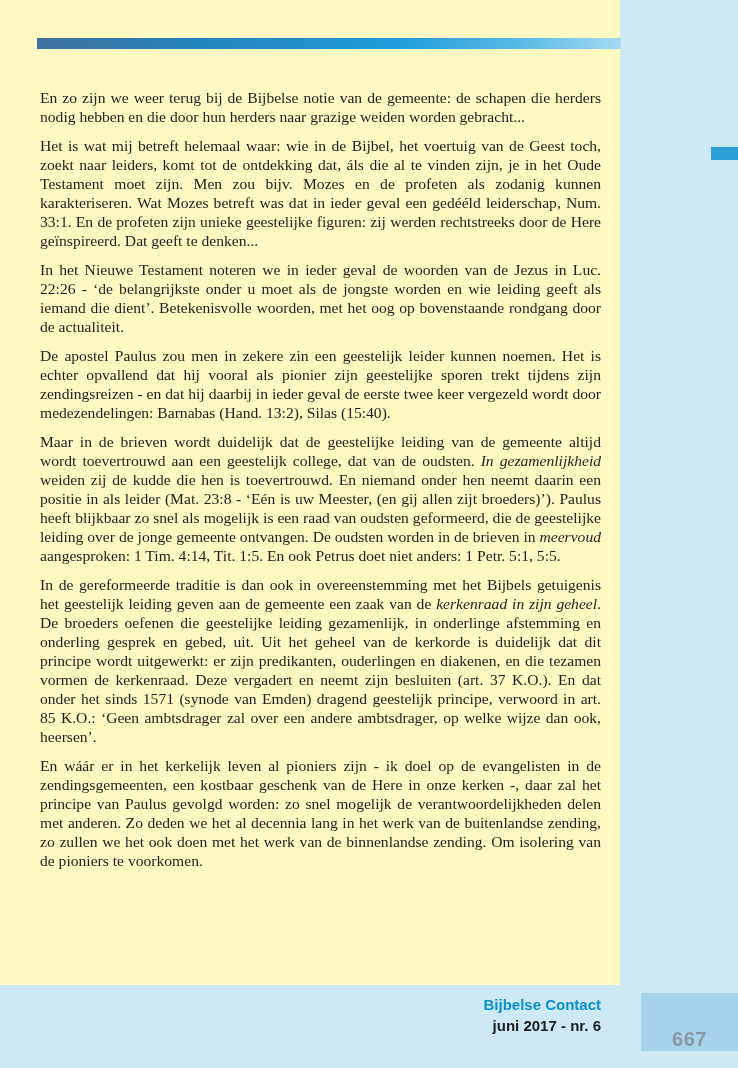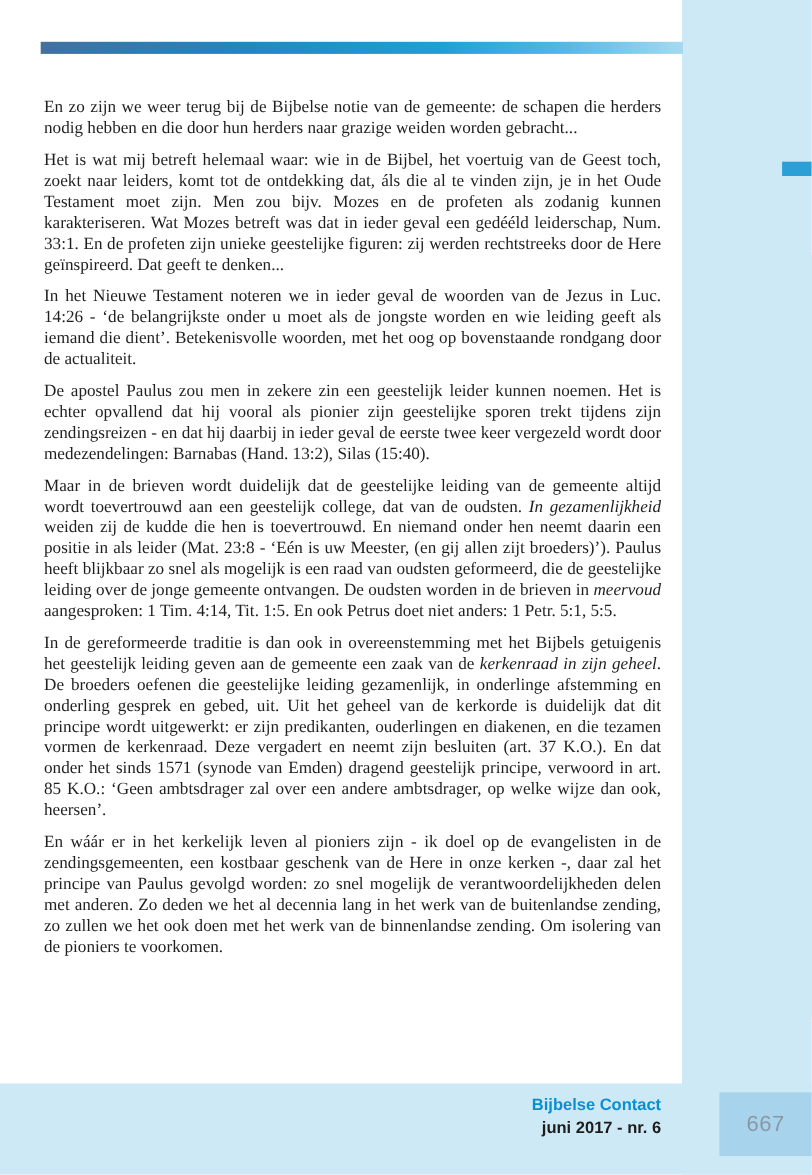--- a/index.html
+++ b/index.html
@@ -1,21 +1,21 @@
 <!DOCTYPE html>
 <html><head>
 <meta charset="utf-8">
 <style>
   * { margin:0; padding:0; box-sizing:border-box; }
   html, body { background:#e8e8e8; }
   body { width:738px; margin:0 auto; }
   .page {
     position:relative;
     width:738px; height:1068px;
-    background:#ffffff;
+    background:#fef9c3;
     overflow:hidden;
     font-family:"Liberation Serif", serif;
   }
   .sidebar {
     position:absolute; top:0; right:0;
     width:118px; height:1068px;
     background:#cee9f6;
   }
   .footer-band {
     position:absolute; left:0; bottom:0;
@@ -50,23 +50,23 @@
   .journal-title {
     color:#0a8fce; font-weight:bold;
     font-size:15px; line-height:21px;
   }
   .issue-date {
     color:#1c1c1c; font-weight:bold;
     font-size:15px; line-height:21px;
   }
   .page-number-box {
     position:absolute; right:0; top:993px;
-    width:84px; height:58px;
+    width:97px; height:58px;
     background:#a7d4ec;
-    display:flex; align-items:center; justify-content:center;
+    display:flex; align-items:flex-end; justify-content:center;font-weight:bold;
   }
   .page-number {
     font-family:"Liberation Sans", sans-serif;
     font-size:20px; color:#8a98a5;
     letter-spacing:0.5px;
   }
 </style>
 </head>
 <body>
 
@@ -76,21 +76,21 @@
 
   <div class="footer-band"></div>
 
   <div class="top-bar"></div>
 
   <div class="side-tab"></div>
 
   <div class="article">
       <p><span>En zo zijn we weer terug bij de Bijbelse notie van de gemeente: de schapen die herders nodig hebben en die door hun herders naar grazige weiden worden gebracht...</span></p>
       <p><span>Het is wat mij betreft helemaal waar: wie in de Bijbel, het voertuig van de Geest toch, zoekt naar leiders, komt tot de ontdekking dat, áls die al te vinden zijn, je in het Oude Testament moet zijn. Men zou bijv. Mozes en de profeten als zodanig kunnen karakteriseren. Wat Mozes betreft was dat in ieder geval een gedééld leiderschap, Num. 33:1. En de profeten zijn unieke geestelijke figuren: zij werden rechtstreeks door de Here geïnspireerd. Dat geeft te denken...</span></p>
-      <p><span>In het Nieuwe Testament noteren we in ieder geval de woorden van de Jezus in Luc. 14:26 - ‘de belangrijkste onder u moet als de jongste worden en wie leiding geeft als iemand die dient’. Betekenisvolle woorden, met het oog op bovenstaande rondgang door de actualiteit.</span></p>
+      <p><span>In het Nieuwe Testament noteren we in ieder geval de woorden van de Jezus in Luc. 22:26 - ‘de belangrijkste onder u moet als de jongste worden en wie leiding geeft als iemand die dient’. Betekenisvolle woorden, met het oog op bovenstaande rondgang door de actualiteit.</span></p>
       <p><span>De apostel Paulus zou men in zekere zin een geestelijk leider kunnen noemen. Het is echter opvallend dat hij vooral als pionier zijn geestelijke sporen trekt tijdens zijn zendingsreizen - en dat hij daarbij in ieder geval de eerste twee keer vergezeld wordt door medezendelingen: Barnabas (Hand. 13:2), Silas (15:40).</span></p>
       <p><span>Maar in de brieven wordt duidelijk dat de geestelijke leiding van de gemeente altijd wordt toevertrouwd aan een geestelijk college, dat van de oudsten. </span><em>In gezamenlijkheid</em><span> weiden zij de kudde die hen is toevertrouwd. En niemand onder hen neemt daarin een positie in als leider (Mat. 23:8 - ‘Eén is uw Meester, (en gij allen zijt broeders)’). Paulus heeft blijkbaar zo snel als mogelijk is een raad van oudsten geformeerd, die de geestelijke leiding over de jonge gemeente ontvangen. De oudsten worden in de brieven in </span><em>meervoud</em><span> aangesproken: 1 Tim. 4:14, Tit. 1:5. En ook Petrus doet niet anders: 1 Petr. 5:1, 5:5.</span></p>
       <p><span>In de gereformeerde traditie is dan ook in overeenstemming met het Bijbels getuigenis het geestelijk leiding geven aan de gemeente een zaak van de </span><em>kerkenraad in zijn geheel</em><span>. De broeders oefenen die geestelijke leiding gezamenlijk, in onderlinge afstemming en onderling gesprek en gebed, uit. Uit het geheel van de kerkorde is duidelijk dat dit principe wordt uitgewerkt: er zijn predikanten, ouderlingen en diakenen, en die tezamen vormen de kerkenraad. Deze vergadert en neemt zijn besluiten (art. 37 K.O.). En dat onder het sinds 1571 (synode van Emden) dragend geestelijk principe, verwoord in art. 85 K.O.: ‘Geen ambtsdrager zal over een andere ambtsdrager, op welke wijze dan ook, heersen’.</span></p>
       <p><span>En wáár er in het kerkelijk leven al pioniers zijn - ik doel op de evangelisten in de zendingsgemeenten, een kostbaar geschenk van de Here in onze kerken -, daar zal het principe van Paulus gevolgd worden: zo snel mogelijk de verantwoordelijkheden delen met anderen. Zo deden we het al decennia lang in het werk van de buitenlandse zending, zo zullen we het ook doen met het werk van de binnenlandse zending. Om isolering van de pioniers te voorkomen.</span></p>
     </div>
 
   <div class="footer-meta">
     <div class="journal-title">Bijbelse Contact</div>
     <div class="issue-date">juni 2017 - nr. 6</div>
   </div>

